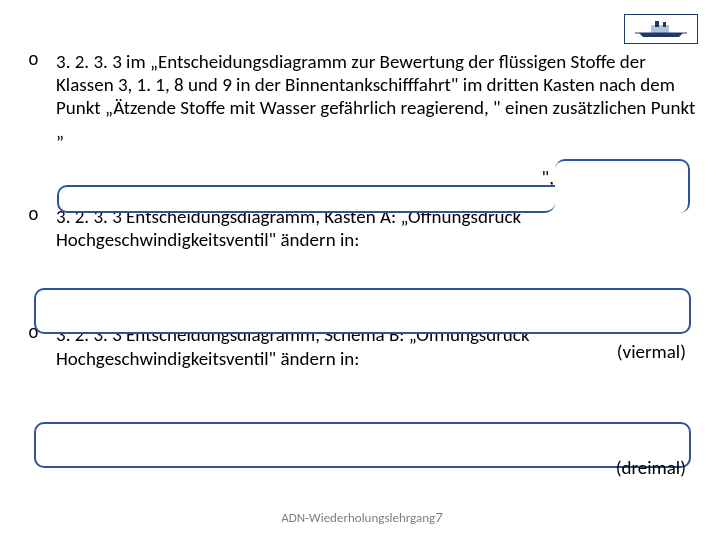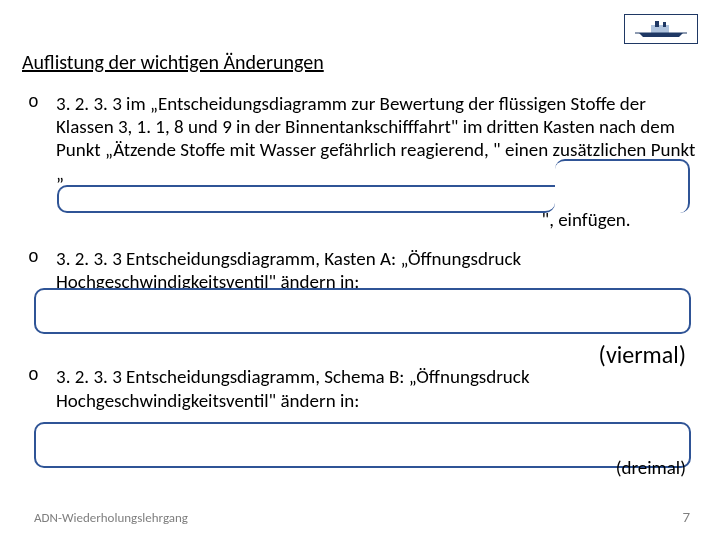--- a/index.html
+++ b/index.html
@@ -84,21 +84,21 @@
     position: absolute;
     top: 288px;
     left: 34px;
     width: 657px;
     height: 46px;
   }
   .tail-2 {
     position: absolute;
     top: 340px;
     right: 34px;
-    font-size: 24px;
+    font-size: 19px;
     text-align: right;
   }
   .box-3 {
     position: absolute;
     top: 422px;
     left: 34px;
     width: 657px;
     height: 46px;
   }
   .tail-3 {
@@ -106,21 +106,21 @@
     top: 456px;
     right: 34px;
     font-size: 19px;
   }
   .footer {
     position: absolute;
     bottom: 14px;
     left: 34px;
     right: 30px;
     display: flex;
-    justify-content: space-between;
+    justify-content: center;
     align-items: baseline;
     font-size: 13px;
     color: #7f7f7f;
   }
   .footer .center { position: absolute; left: 50%; transform: translateX(-50%); }
   .footer .page { font-size: 15px; }
 </style>
 </head>
 <body>
 
@@ -129,21 +129,20 @@
     <rect x="0" y="0" width="60" height="20" fill="#fff"></rect>
     <path d="M8 14 L52 14 L48 18 L12 18 Z" fill="#1f3864"></path>
     <rect x="20" y="6" width="18" height="8" fill="#b0c4de"></rect>
     <rect x="24" y="2" width="4" height="6" fill="#1f3864"></rect>
     <rect x="32" y="3" width="3" height="5" fill="#1f3864"></rect>
     <line x1="4" y1="14" x2="56" y2="14" stroke="#1f3864" stroke-width="1"></line>
   </svg>
 </div>
 
 <div class="content">
-  <div class="heading">Auflistung der wichtigen Änderungen</div>
 
   <ul class="list">
     <li>
       <span class="bold">3. 2. 3. 3</span><span> im „Entscheidungsdiagramm zur Bewertung der flüssigen Stoffe der Klassen 3, 1. 1, 8 und 9 in der Binnentankschifffahrt" im dritten Kasten nach dem Punkt „Ätzende Stoffe mit Wasser gefährlich reagierend, " einen zusätzlichen Punkt „</span><br><br>
       <span style="visibility:hidden">xxxxxxxxxxxxxxxxxxxxxxxxxxxxxxxxxxxxxxxxxxxxxxxxxxxxxxxxxxx</span><span>", einfügen.</span>
     </li>
     <li>
       <span class="bold">3. 2. 3. 3</span><span> Entscheidungsdiagramm, Kasten A: „Öffnungsdruck Hochgeschwindigkeitsventil" ändern in:</span>
     </li>
     <li style="margin-top:72px">

